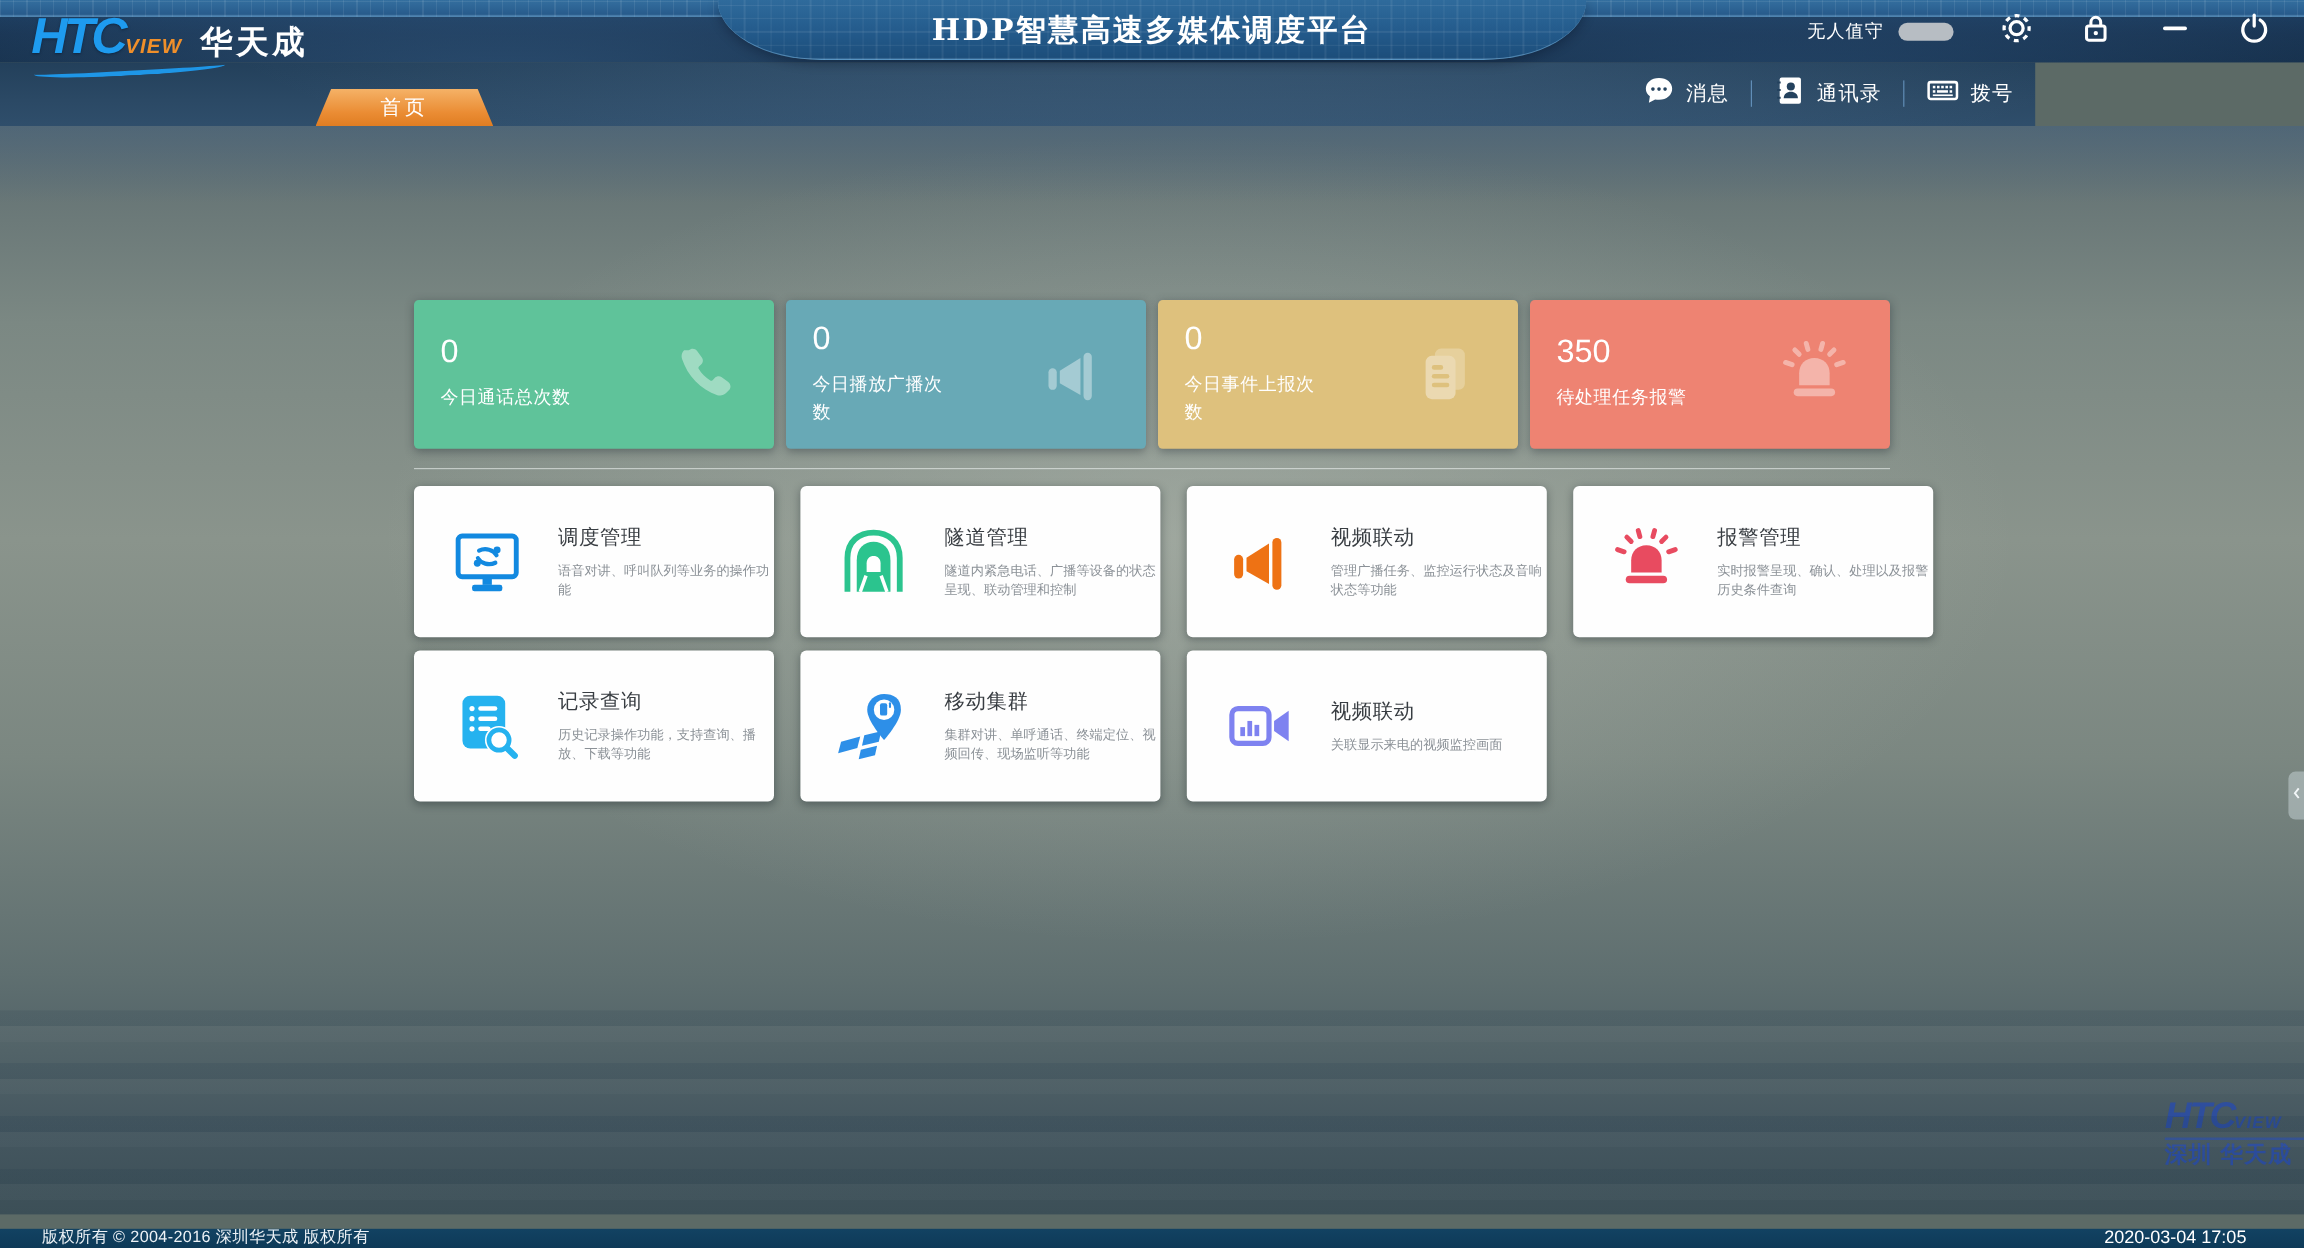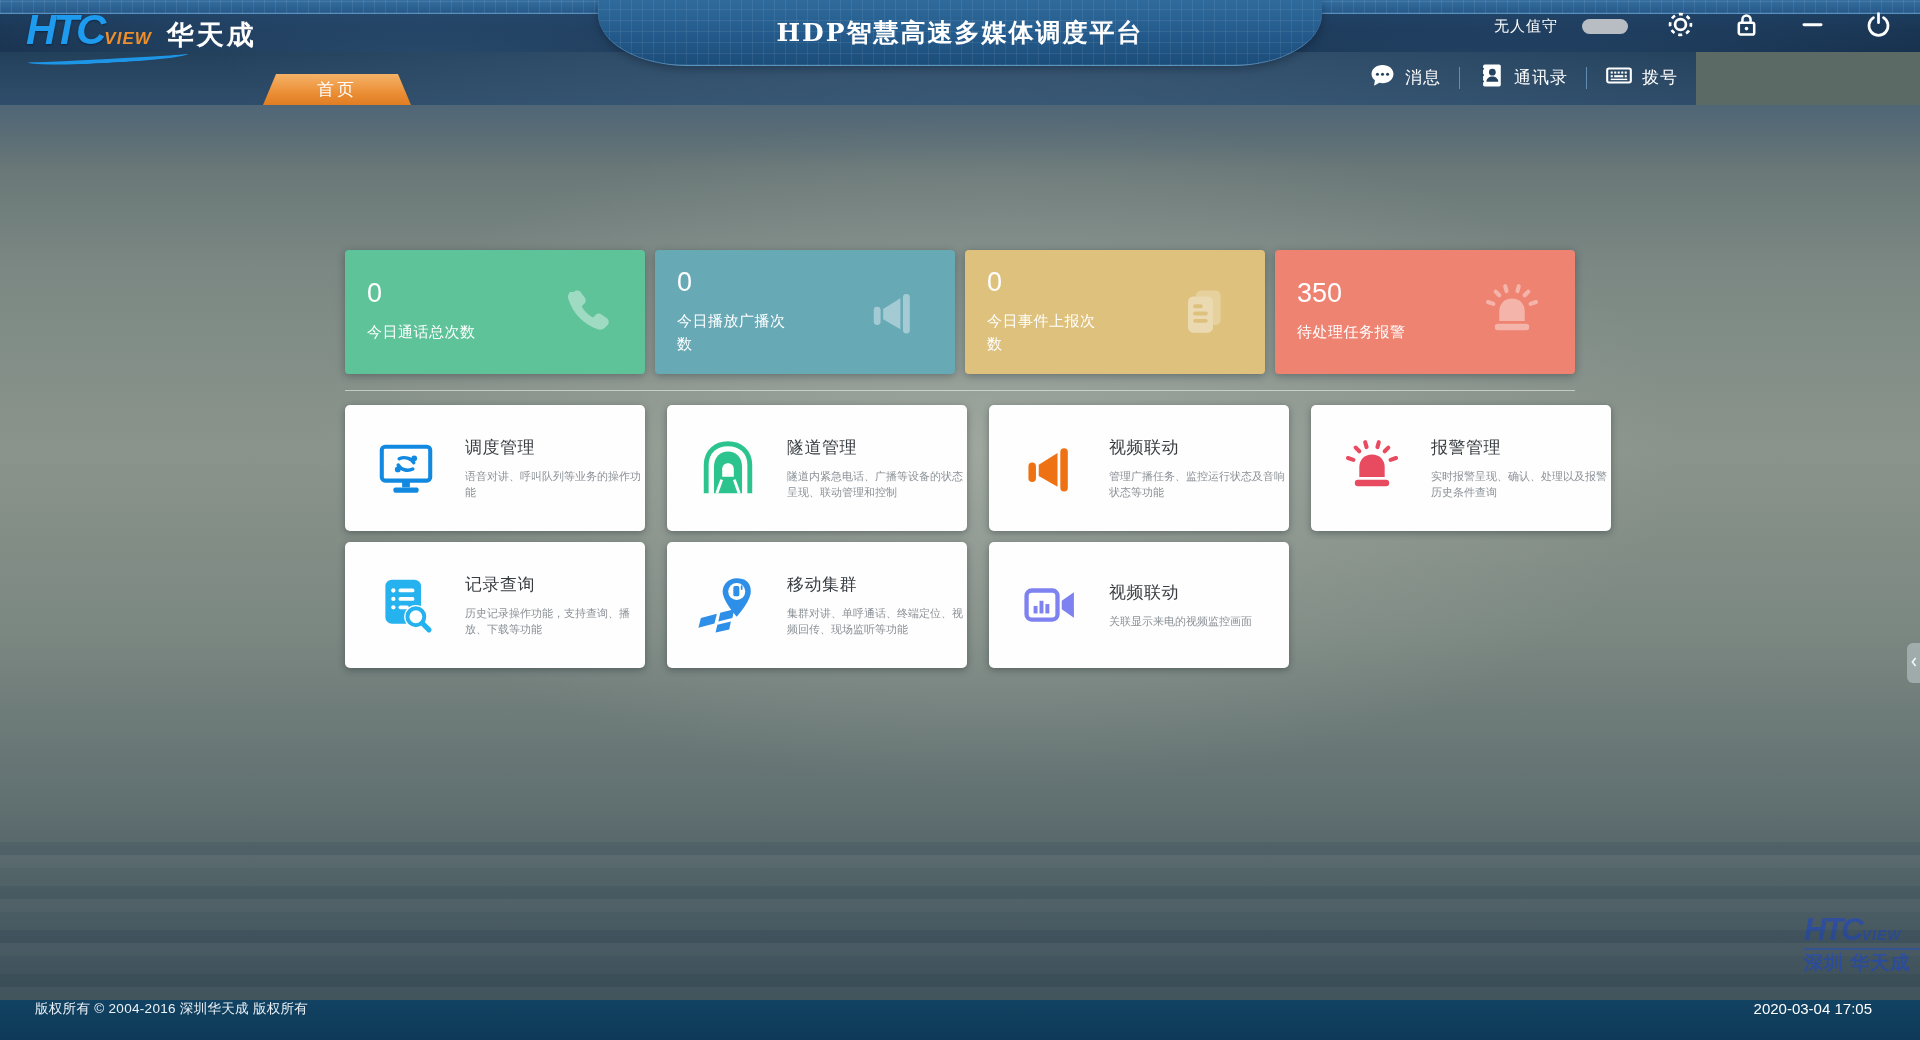--- a/index.html
+++ b/index.html
@@ -26,21 +26,21 @@
   .header::before { 
     content:""; position:absolute; top:0; left:0; width:100%; height:13px;
     background:
       repeating-linear-gradient(90deg, rgba(255,255,255,.08) 0 1px, transparent 1px 11px),
       repeating-linear-gradient(0deg, rgba(255,255,255,.08) 0 1px, transparent 1px 11px),
       linear-gradient(180deg,#346f9f,#26598a);
     border-bottom:1px solid rgba(150,205,245,.35);
   }
   .app-title {
     position:absolute; top:0; left:50%; transform:translateX(-50%);
-    width:724px; height:66px;
+    width:724px; height:50px;
     display:flex; align-items:center; justify-content:center;
     font-family:"DejaVu Serif","Liberation Serif",serif;
     font-size:25px; font-weight:bold; color:#ffffff; letter-spacing:2px;
     background:
       repeating-linear-gradient(90deg, rgba(255,255,255,.07) 0 1px, transparent 1px 11px),
       repeating-linear-gradient(0deg, rgba(255,255,255,.07) 0 1px, transparent 1px 11px),
       linear-gradient(180deg,#2f6b9c 0%,#235a8b 55%,#1c4d7a 100%);
     border-radius:0 0 90px 90px / 0 0 52px 52px;
     border-bottom:1px solid rgba(150,210,250,.4);
     box-shadow:0 3px 9px rgba(0,10,25,.3);
@@ -61,21 +61,21 @@
   .brand-swoosh {
     position:absolute; left:2px; top:40px; width:160px; height:10px;
     border-bottom:4px solid #1e9bef; border-radius:50%;
     transform:rotate(-3deg); opacity:.95;
   }
 
   .header-right {
     position:absolute; right:28px; top:0; height:52px;
     display:flex; align-items:center; gap:38px; z-index:3;
   }
-  .unattended { display:flex; align-items:center; gap:24px; }
+  .unattended { display:flex; align-items:center; gap:12px; }
   .unattended-label { color:#fff; font-size:15px; letter-spacing:1px; }
   .toggle-pill { width:46px; height:15px; border-radius:8px; background:#b7bdc3; cursor:pointer; }
   .hbtn { width:28px; height:28px; display:flex; align-items:center; justify-content:center; cursor:pointer; }
 
   
   .tabrow {
     position:absolute; top:52px; left:0; width:1696px; height:53px;
     background:
       radial-gradient(ellipse 1300px 320px at 58% -140%, rgba(130,165,195,.28), transparent 65%),
       linear-gradient(180deg,#23405b 0%,#2b4965 60%,#2f4e6b 100%);
@@ -152,23 +152,23 @@
     position:absolute; right:-16px; bottom:40px; width:132px;
     color:rgba(26,70,205,.55); font-style:italic; line-height:1; pointer-events:none;
   }
   .wm-row1 { display:flex; align-items:baseline; }
   .wm-htc { font-size:31px; font-weight:bold; letter-spacing:-2px; }
   .wm-view { font-size:14px; font-weight:bold; letter-spacing:1px; }
   .wm-row2 { font-size:19px; font-weight:bold; font-style:normal; letter-spacing:1px; margin-top:3px; border-top:2px solid rgba(26,70,205,.45); padding-top:3px; white-space:nowrap; }
 
   
   .footer {
-    position:absolute; bottom:0; left:0; width:1920px; height:40px;
+    position:absolute; bottom:0; left:0; width:1920px; height:16px;
     background:linear-gradient(180deg,#124262,#0e3a58);
-    display:flex; align-items:flex-start; z-index:10;
+    display:flex; align-items:flex-end; z-index:10;
   }
   .footer-left { margin-left:35px; font-size:13.5px; color:#edf2f6; letter-spacing:.3px; }
   .footer-right { position:absolute; right:48px; font-size:15px; color:#fff; }
 </style>
 </head>
 <body>
 
 <div class="header">
   <div class="app-title">HDP智慧高速多媒体调度平台</div>
 

